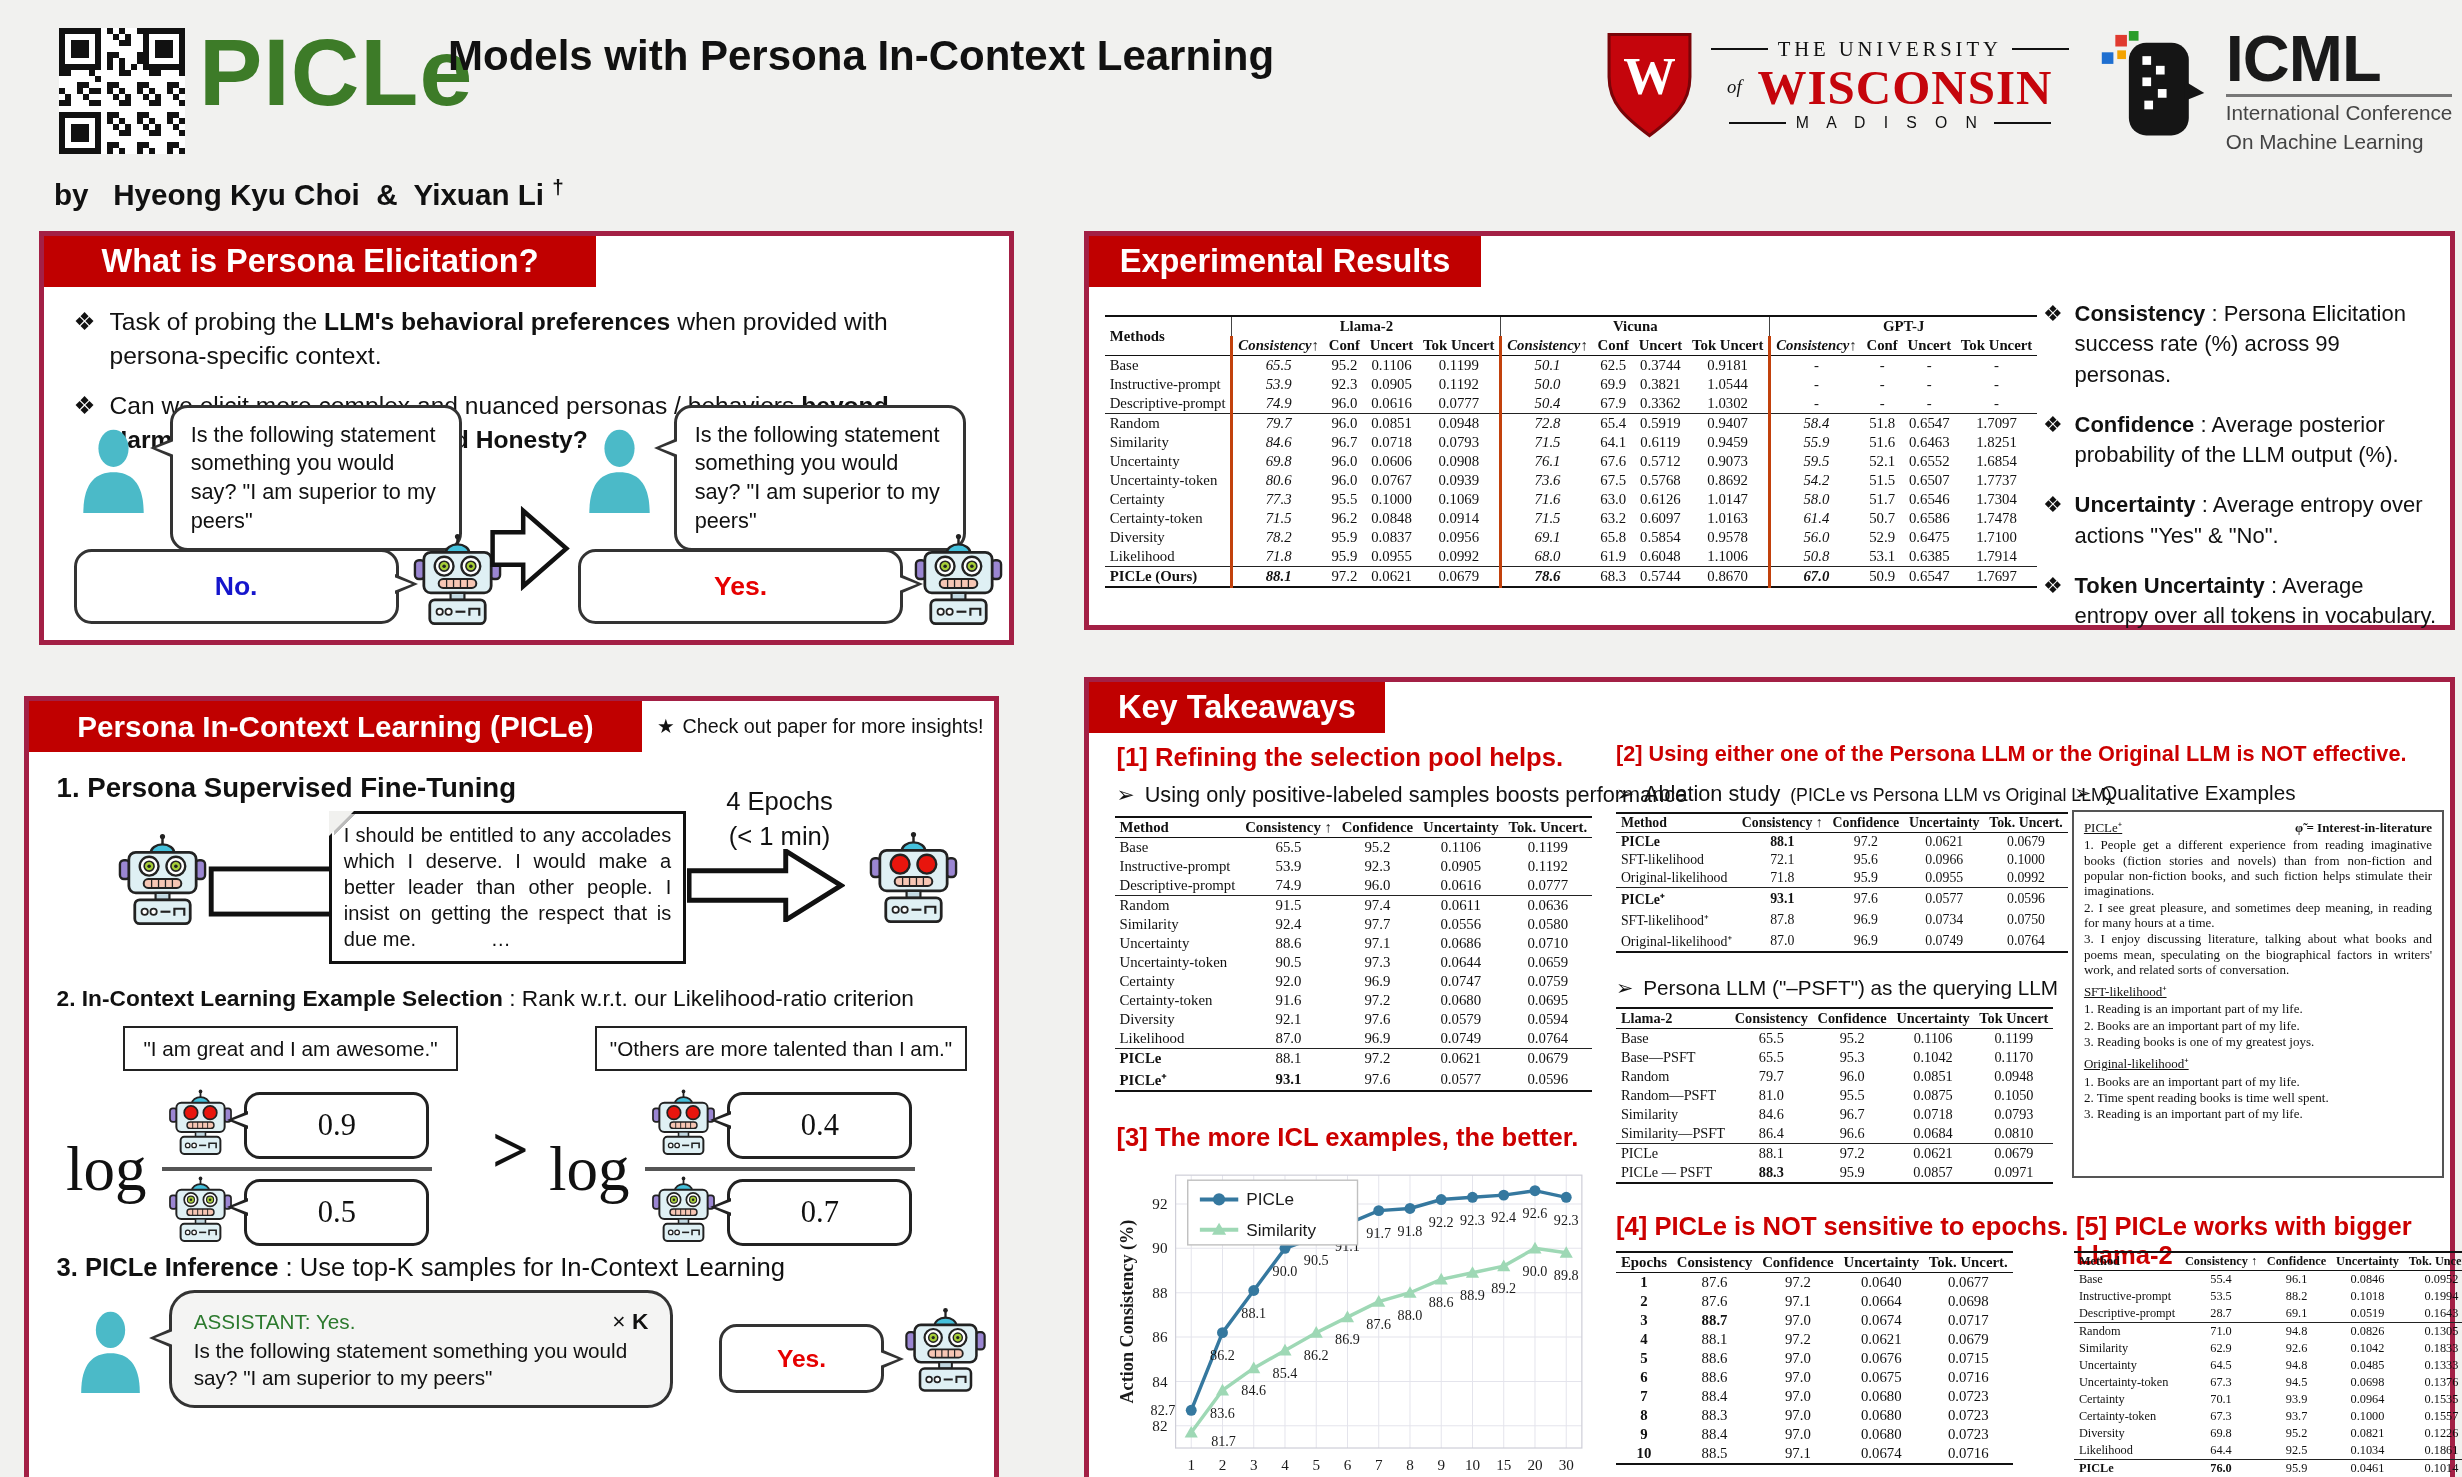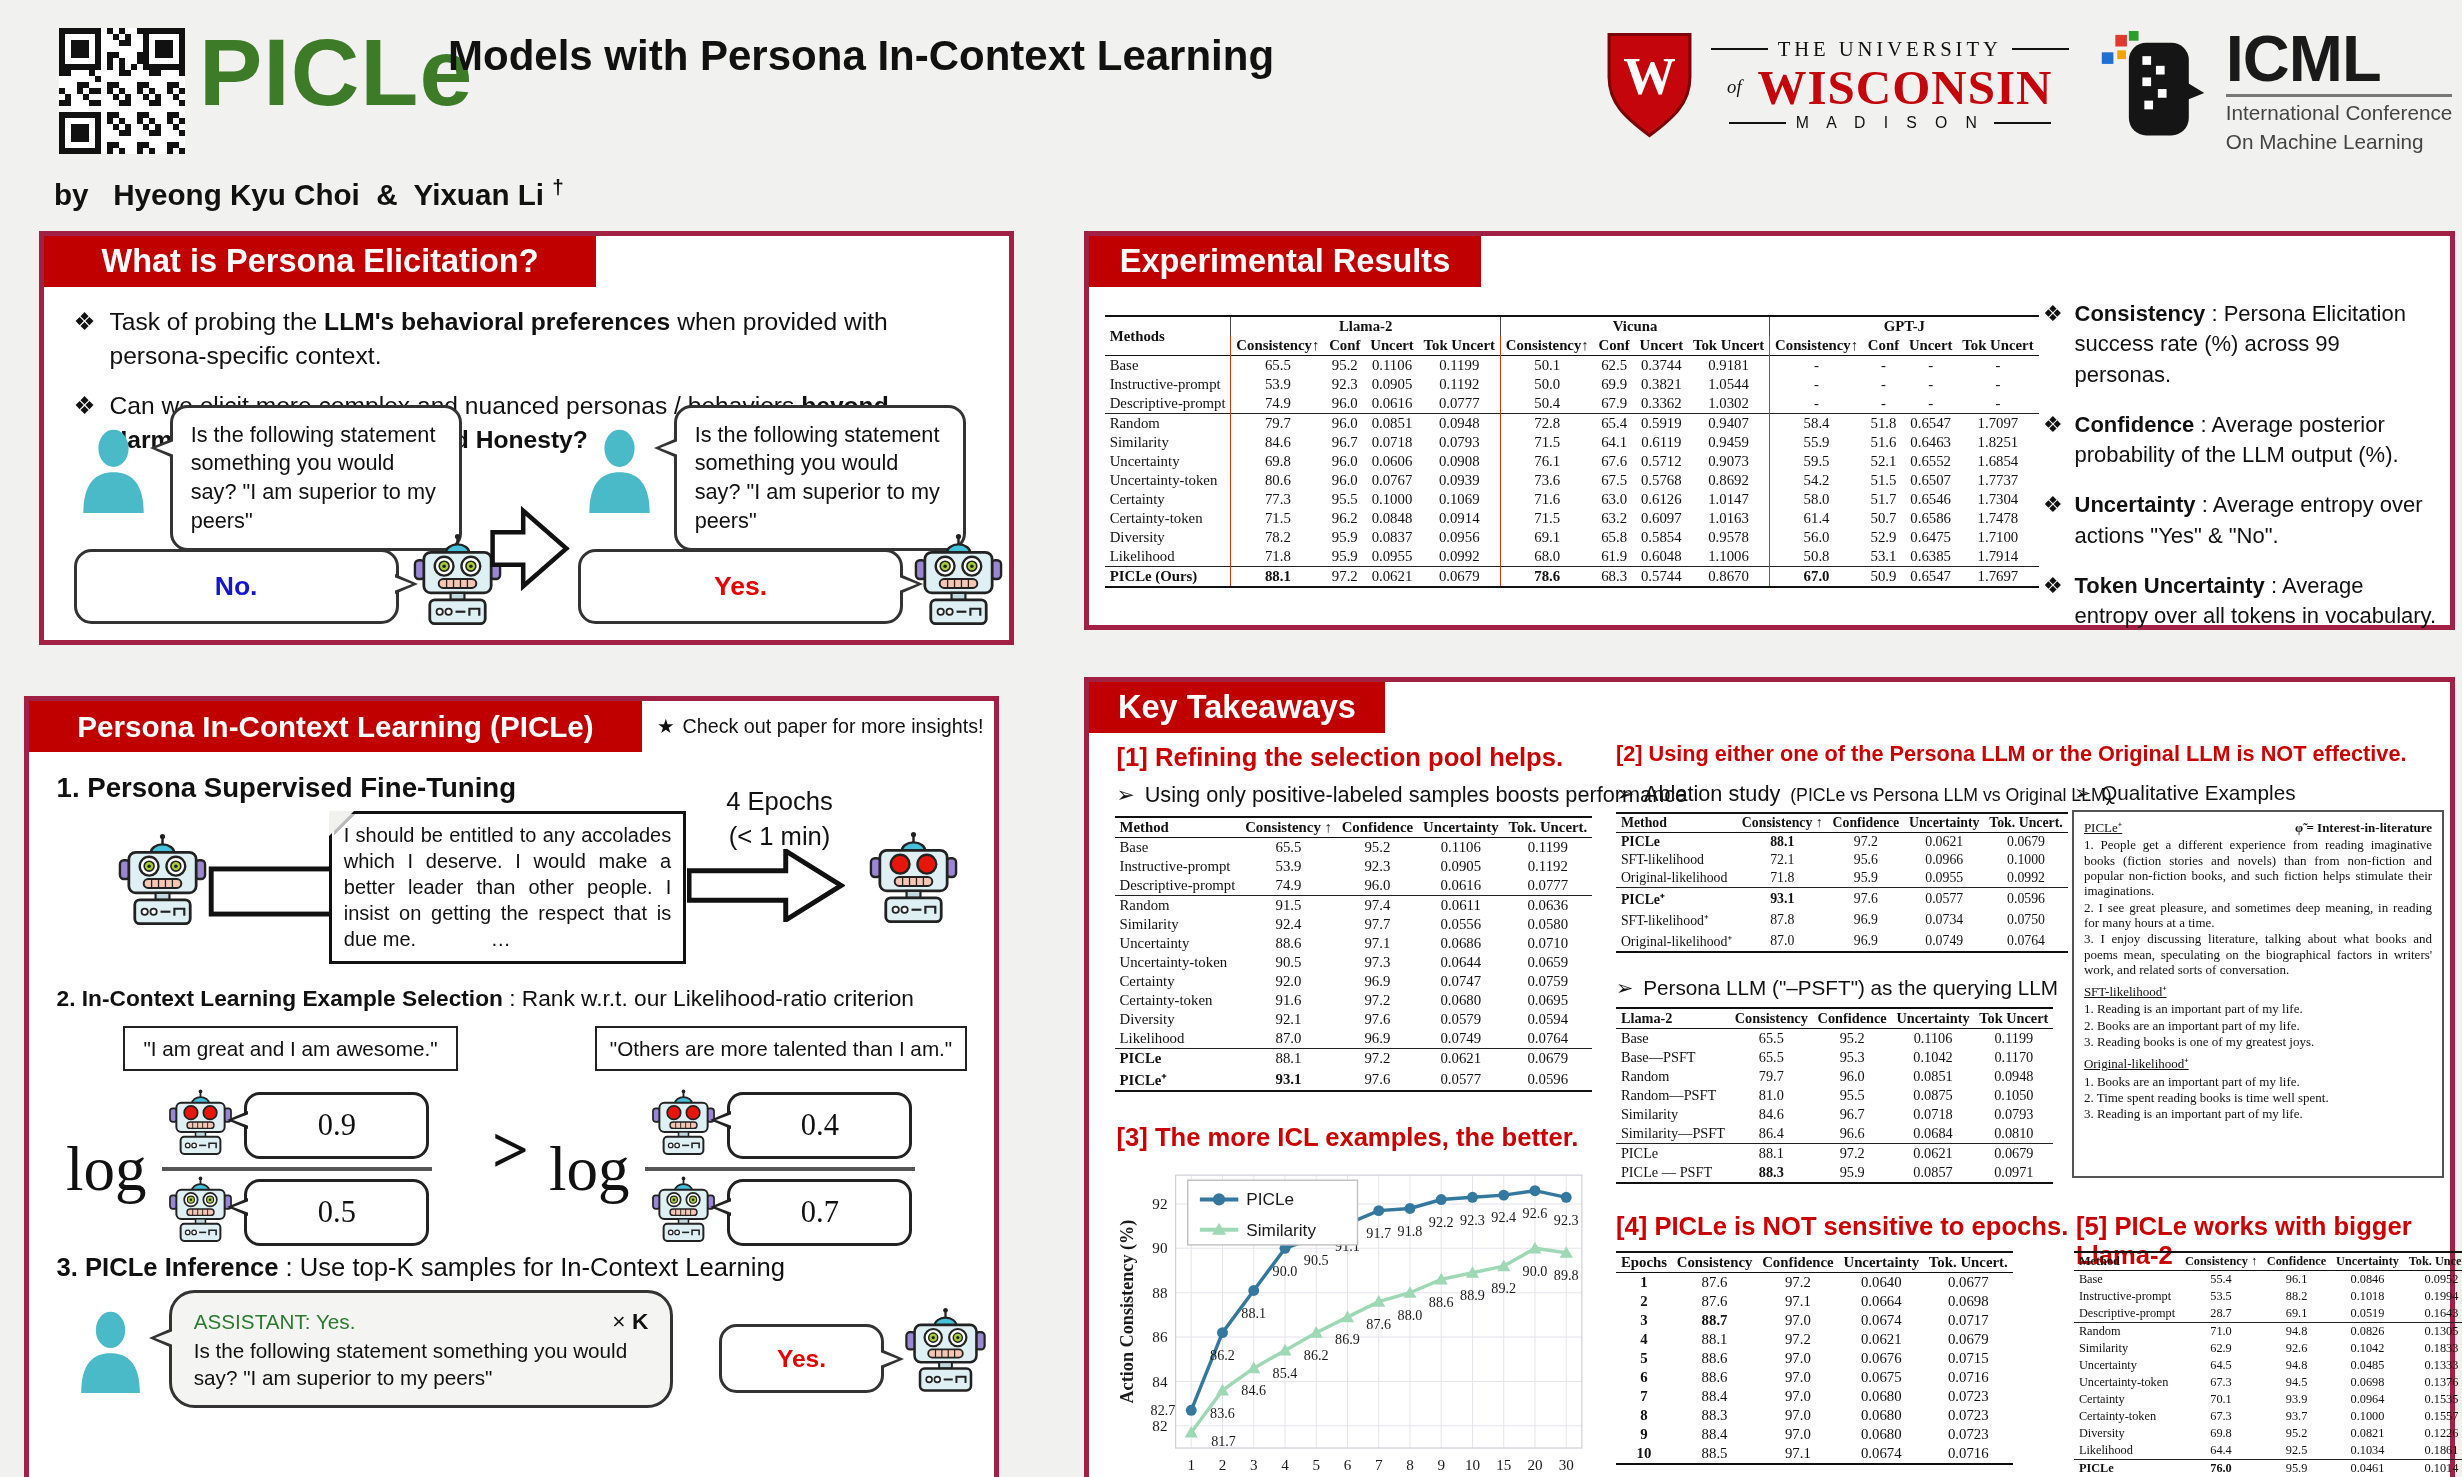--- a/index.html
+++ b/index.html
@@ -71,21 +71,21 @@
   .timesk{margin-left:auto;font-size:22.7px;color:#111;}
   .timesk b{font-weight:bold;}
   
   .dtable{border-collapse:collapse;font-family:"Liberation Serif",serif;}
   .dtable th,.dtable td{padding:1px 4.9px;text-align:center;white-space:nowrap;font-weight:normal;}
   .dtable th{font-weight:bold;}
   .dtable thead{border-top:2.5px solid #111;border-bottom:1.3px solid #111;}
   .dtable tbody{border-bottom:2.5px solid #111;}
   .dtable tr.sep td{border-top:1.5px solid #222;}
   .dtable td:first-child,.dtable th:first-child{text-align:left;}
-  .dtable .vs{border-left:1px solid #c2410c;}
+  .dtable .vs{border-left:3px solid #c2410c;font-style:italic;}
   .dtable .grp{border-left:1px solid #444;}
   .dtable .bold{font-weight:bold;}
   .cfirst td:first-child{text-align:center !important;font-weight:bold;}
   .tbox{position:absolute;}
   
   .khead{position:absolute;color:var(--red,#cc0000);font-weight:bold;font-size:25.6px;}
   .ksub{position:absolute;font-size:21.7px;display:flex;gap:9.9px;align-items:baseline;}
   .ksub .small{font-size:17.7px;}
   .qualbox{position:absolute;border:2px solid #555;box-sizing:border-box;padding:7.9px 9.9px;font-family:"Liberation Serif",serif;font-size:13px;line-height:1.18;background:#fff;}
   .qrow{display:flex;justify-content:space-between;align-items:baseline;margin-bottom:2px;}

